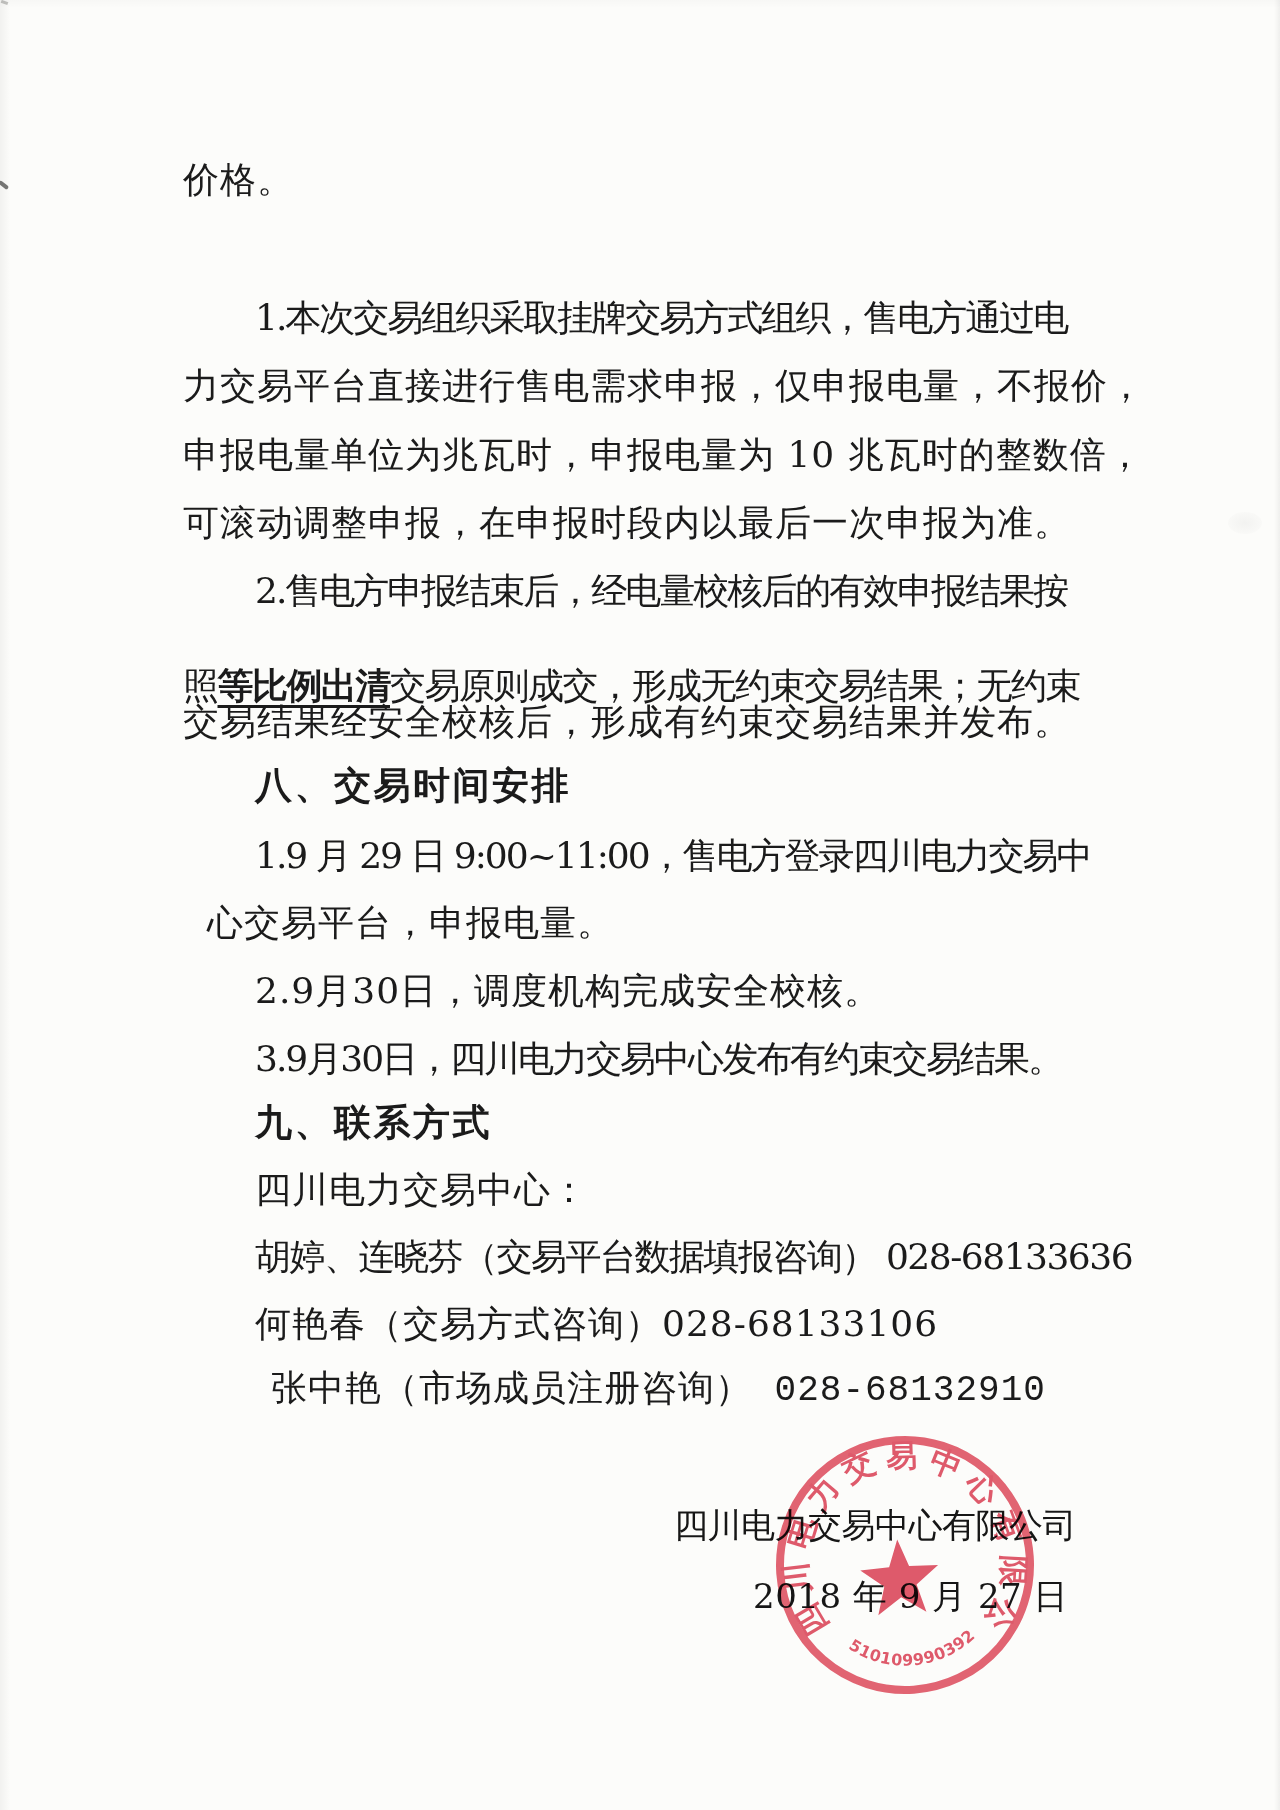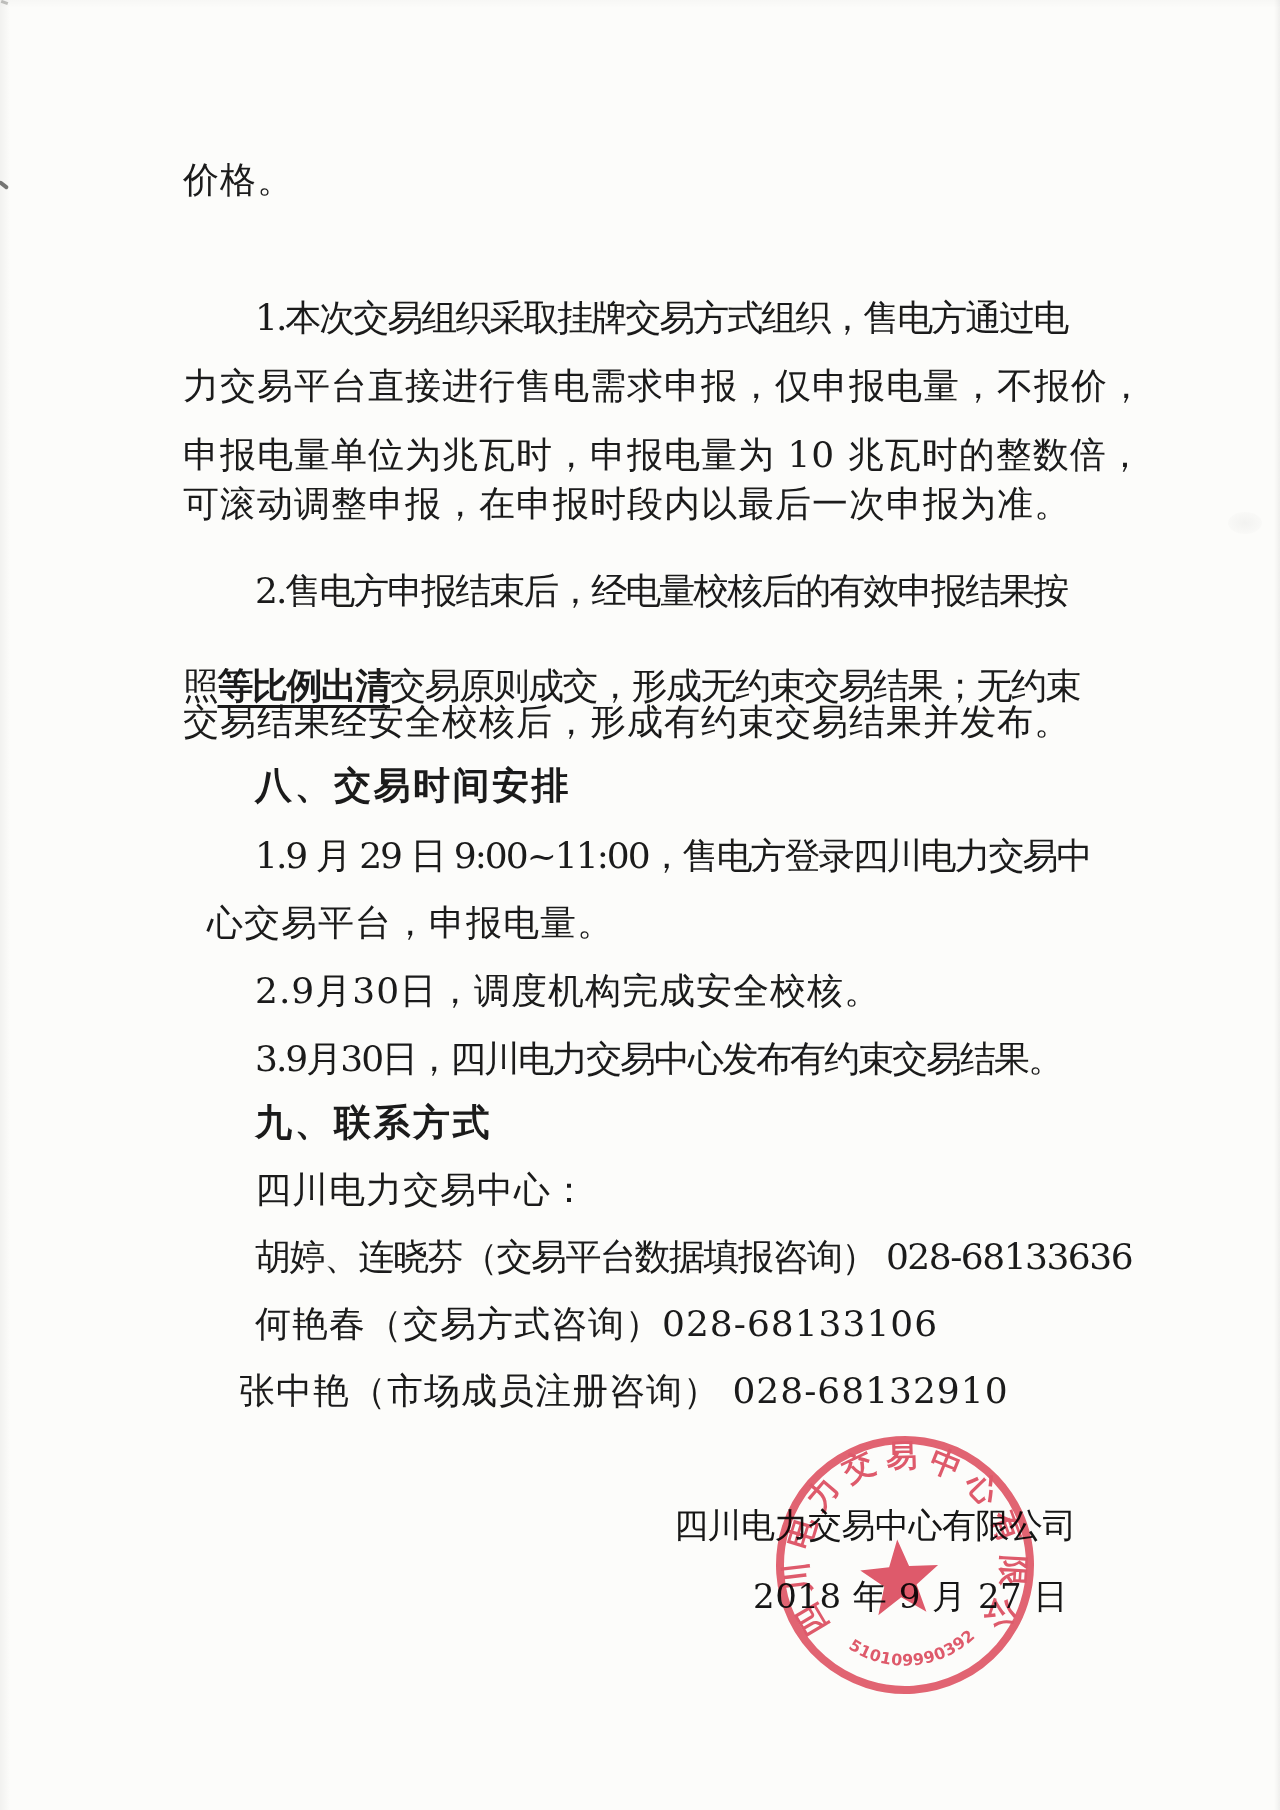--- a/index.html
+++ b/index.html
@@ -82,21 +82,21 @@
 
   <div class="line" style="left:183px;top:160px;">价格。</div>
 
 
   <div class="line tight" style="left:255px;top:298px;">1.本次交易组织采取挂牌交易方式组织，售电方通过电</div>
 
   <div class="line" style="left:183px;top:366px;">力交易平台直接进行售电需求申报，仅申报电量，不报价，</div>
 
   <div class="line" style="left:183px;top:435px;">申报电量单位为兆瓦时，申报电量为 10 兆瓦时的整数倍，</div>
 
-  <div class="line" style="left:183px;top:484px;">可滚动调整申报，在申报时段内以最后一次申报为准。</div>
+  <div class="line" style="left:183px;top:503px;">可滚动调整申报，在申报时段内以最后一次申报为准。</div>
 
   <div class="line tight" style="left:255px;top:571px;">2.售电方申报结束后，经电量校核后的有效申报结果按</div>
 
   <div class="line semitight" style="left:183px;top:642px;margin-top:23px;"><span>照</span><span class="em-clear">等比例出清</span><span>交易原则成交，形成无约束交易结果；无约束</span></div>
 
   <div class="line heading" style="left:255px;top:766px;">八、交易时间安排</div>
 
   <div class="line" style="left:183px;top:702px;">交易结果经安全校核后，形成有约束交易结果并发布。</div>
 
   <div class="line tight" style="left:255px;top:836px;">1.9 月 29 日 9:00~11:00，售电方登录四川电力交易中</div>
@@ -108,21 +108,21 @@
   <div class="line tight" style="left:255px;top:1039px;">3.9月30日，四川电力交易中心发布有约束交易结果。</div>
 
   <div class="line" style="left:255px;top:1170px;">四川电力交易中心：</div>
 
   <div class="line heading" style="left:255px;top:1103px;">九、联系方式</div>
 
   <div class="line semitight" style="left:255px;top:1237px;">胡婷、连晓芬（交易平台数据填报咨询） 028-68133636</div>
 
   <div class="line" style="left:255px;top:1304px;">何艳春（交易方式咨询）028-68133106</div>
 
-  <div class="line" style="left:239px;top:1371px;">张中艳（市场成员注册咨询） 028-68132910</div>
+  <div class="line" style="left:271px;top:1371px;font-family:Liberation Mono, monospace;">张中艳（市场成员注册咨询） 028-68132910</div>
 
   <div class="sig" style="left:674px;top:1506px;letter-spacing:-0.5px;">四川电力交易中心有限公司</div>
 
   <div class="sig" style="left:753px;top:1577px;">2018 年 9 月 27 日</div>
 
   <svg id="seal" viewBox="0 0 272 272">
     <defs>
       <path id="seal-top-arc" d="M 56.5,192.6 A 98,98 0 1 1 215.5,192.6" fill="none"></path>
       <path id="seal-bottom-arc" d="M 71.7,213.6 A 101,101 0 0 0 200.3,213.6" fill="none"></path>
     </defs>

